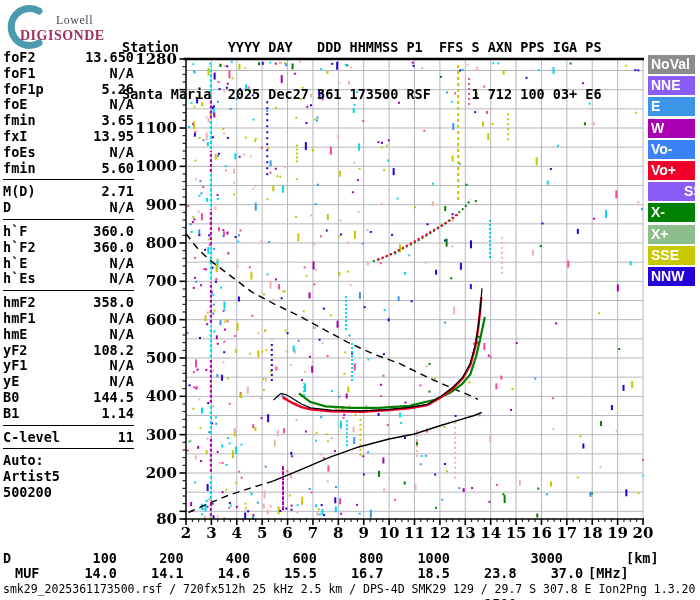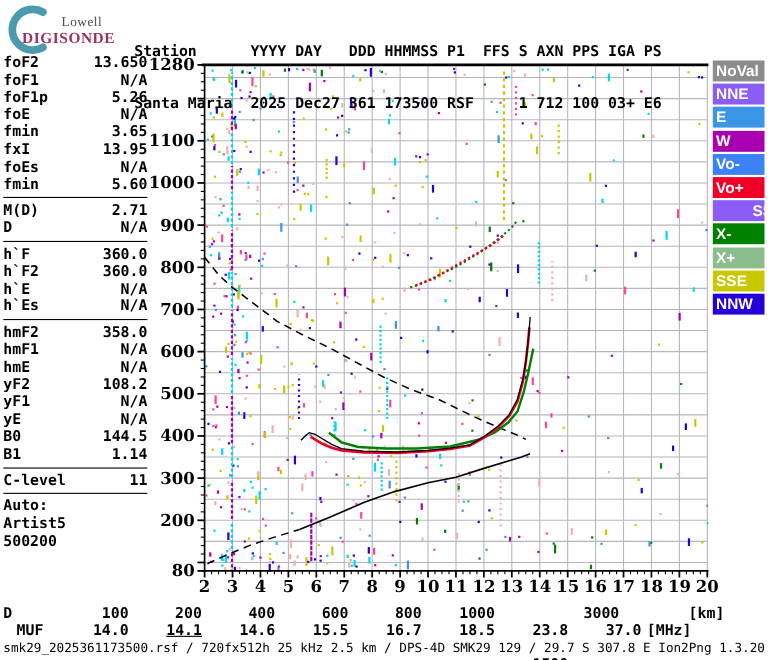--- a/index.html
+++ b/index.html
@@ -1001,21 +1001,21 @@
   <div id="footer-values">
       <span class="fval" style="left: 65px; top: 550px;">100</span>
       <span class="fval" style="left: 131.6px; top: 550px;">200</span>
       <span class="fval" style="left: 198.2px; top: 550px;">400</span>
       <span class="fval" style="left: 264.8px; top: 550px;">600</span>
       <span class="fval" style="left: 331.4px; top: 550px;">800</span>
       <span class="fval" style="left: 398px; top: 550px;">1000</span>
       <span class="fval" style="left: 464.6px; top: 550px; margin-top: 46px;">1500</span>
       <span class="fval" style="left: 511px; top: 550px;">3000</span>
       <span class="fval" style="left: 65px; top: 565px;">14.0</span>
-      <span class="fval" style="left: 131.6px; top: 565px; text-decoration: underline;">14.1</span>
+      <span class="fval" style="left: 131.6px; top: 565px;">14.1</span>
       <span class="fval" style="left: 198.2px; top: 565px;">14.6</span>
       <span class="fval" style="left: 264.8px; top: 565px;">15.5</span>
       <span class="fval" style="left: 331.4px; top: 565px;">16.7</span>
       <span class="fval" style="left: 398px; top: 565px;">18.5</span>
       <span class="fval" style="left: 464.6px; top: 565px;">23.8</span>
       <span class="fval" style="left: 531.2px; top: 565px;">37.0</span>
     </div>
 
   <div id="status">smk29_2025361173500.rsf / 720fx512h 25 kHz 2.5 km / DPS-4D SMK29 129 / 29.7 S 307.8 E Ion2Png 1.3.20</div>
 </div>

